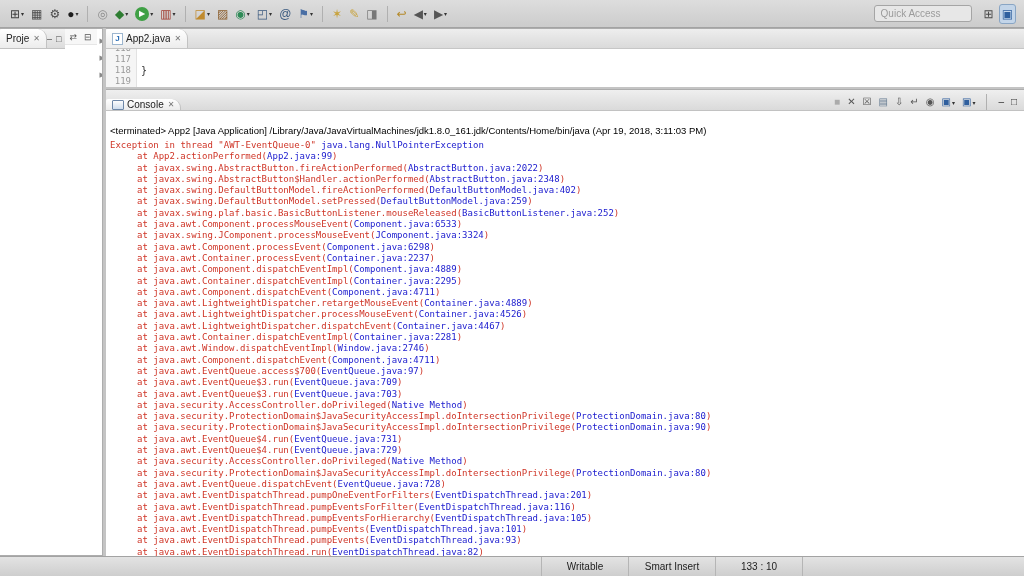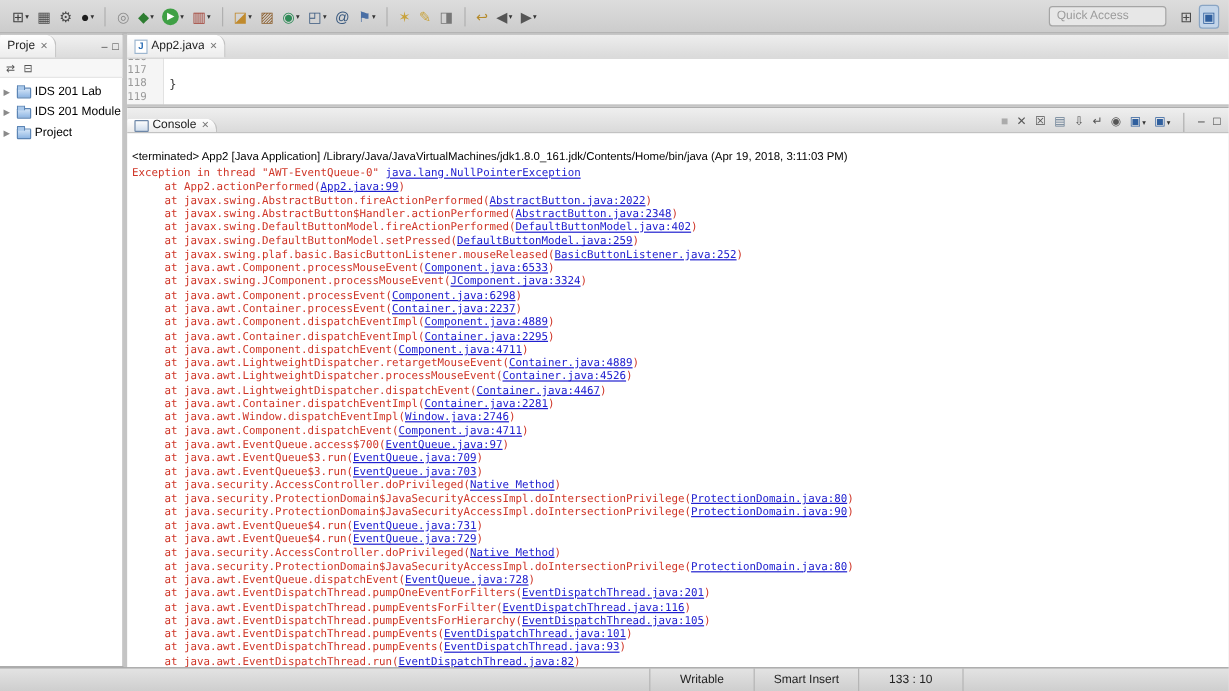--- a/index.html
+++ b/index.html
@@ -20,21 +20,21 @@
   .quick-access{width:98px;height:17px;font-size:10px;padding:0 6px;border:1px solid #a5a5a5;border-radius:3px;
     background:#e7e7e7;color:#555;outline:none;margin-right:8px}
   .quick-access::placeholder{color:#9b9b9b}
 
   
   .main{flex:1;display:flex;min-height:0}
   .v-split{width:3px;flex:0 0 3px;background:#c4c4c4;cursor:col-resize}
   .h-split{height:2px;flex:0 0 2px;background:#c4c4c4;cursor:row-resize}
 
   
-  .left-panel{width:103px;flex:0 0 103px;display:flex;flex-direction:column;background:#fff;border:1px solid #adadad;border-left:none}
+  .left-panel{width:103px;flex:0 0 103px;display:flex;background:#fff;border:1px solid #adadad;border-left:none}
   .panel-tabbar{height:20px;flex:0 0 20px;display:flex;align-items:stretch;
     background:linear-gradient(#f1f1f1,#dcdcdc);border-bottom:1px solid #c2c2c2}
   .tab{display:flex;align-items:center;gap:3px;padding:0 6px;font-size:10px;color:#222;white-space:nowrap;
     background:linear-gradient(#ffffff,#ececec);border-right:1px solid #c2c2c2;border-radius:2px 9px 0 0}
   .tab-label{overflow:hidden}
   .close-x{font-size:8px;color:#777;margin-left:1px}
   .tabbar-right{margin-left:auto;display:flex;align-items:center;gap:4px;padding-right:3px}
   .pt-icon{display:inline-flex;align-items:center}
   .pt-icon .glyph{font-size:9px}
   .explorer-toolbar{height:16px;flex:0 0 16px;display:flex;align-items:center;gap:7px;padding:0 5px;
@@ -51,36 +51,36 @@
   .right-col{flex:1;display:flex;flex-direction:column;min-width:0}
   .editor{flex:0 0 51px;display:flex;flex-direction:column;background:#fff;border-top:1px solid #adadad}
   .editor-tabbar{height:20px;flex:0 0 20px;display:flex;align-items:stretch;
     background:linear-gradient(#eeeeee,#dadada);border-bottom:1px solid #c6c6c6}
   .file-icon{width:11px;height:12px;border:1px solid #9db6cf;background:#fff;font-size:8px;color:#2a6db5;
     display:inline-flex;align-items:center;justify-content:center;font-weight:bold}
   .ed-body{flex:1;overflow:hidden;font-family:"DejaVu Sans Mono",monospace;font-size:10px;
     background:linear-gradient(to right,#f5f5f5 0,#f5f5f5 30px,#e2e2e2 30px,#e2e2e2 31px,#ffffff 31px)}
   .ed-rows{margin-top:-6px}
   .ed-row{display:flex;height:11px;line-height:11px}
-  .ln{width:30px;flex:0 0 30px;text-align:left;padding-right:5px;color:#9a9a9a;font-size:9px}
+  .ln{width:30px;flex:0 0 30px;text-align:right;padding-right:5px;color:#9a9a9a;font-size:9px}
   .code{padding-left:5px;color:#333;white-space:pre}
 
   
   .console{flex:1;display:flex;flex-direction:column;background:#fff;min-height:0;border-top:1px solid #adadad}
   .console-tabbar{height:21px;flex:0 0 21px;display:flex;align-items:flex-end;
     background:linear-gradient(#efefef,#dadada);border-bottom:1px solid #c2c2c2}
   .console-view-icon{width:12px;height:10px;border:1px solid #6d87a8;background:linear-gradient(#fdfdfd,#cfdded);border-radius:1px}
   .console-toolbar{margin-left:auto;display:flex;align-items:center;gap:7px;padding-right:7px}
   .ct-icon{display:inline-flex;align-items:center}
   .ct-icon .glyph{font-size:10px;line-height:1}
   .console-header{flex:0 0 14px;font-size:9.5px;color:#000;padding:14px 4px;white-space:nowrap;overflow:hidden}
   .console-output{flex:1;overflow:hidden;font-family:"DejaVu Sans Mono",monospace;font-size:9px;
     line-height:11.3px;padding:1px 0 0 4px;white-space:nowrap}
   .err{color:var(--stderr,#cf3527);white-space:pre}
-  .clink{color:var(--link,#2020cf);text-decoration:underline;cursor:pointer;white-space:pre}
+  .clink{color:var(--link,#2020cf);cursor:pointer;white-space:pre}
   .stack-line{padding-left:27px}
   .exception-line{padding-left:0}
 
   
   .statusbar{height:20px;flex:0 0 20px;display:flex;align-items:stretch;
     background:linear-gradient(#e3e3e3,#cecece);border-top:1px solid #a3a3a3;font-size:10px;color:#222}
   .sb-spacer{flex:0 0 542px;border-right:1px solid #b5b5b5}
   .sb-cell{width:87px;display:flex;align-items:center;justify-content:center;border-right:1px solid #b5b5b5;white-space:nowrap}
   .sb-rest{flex:1}
 </style>

